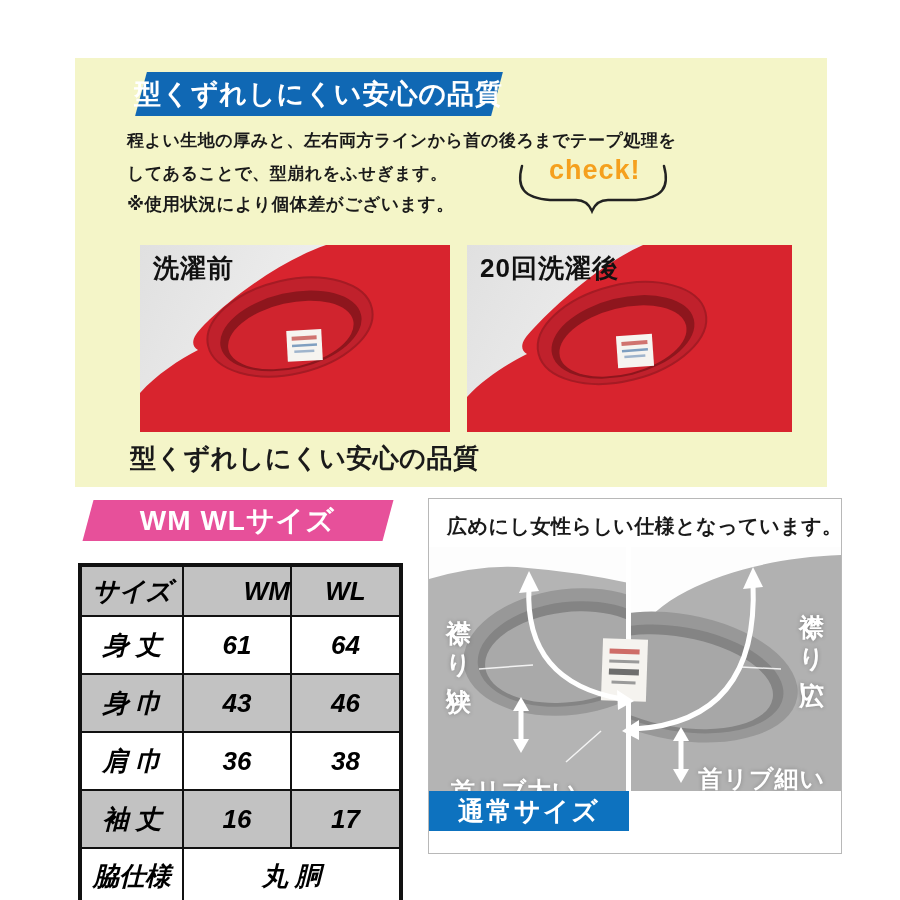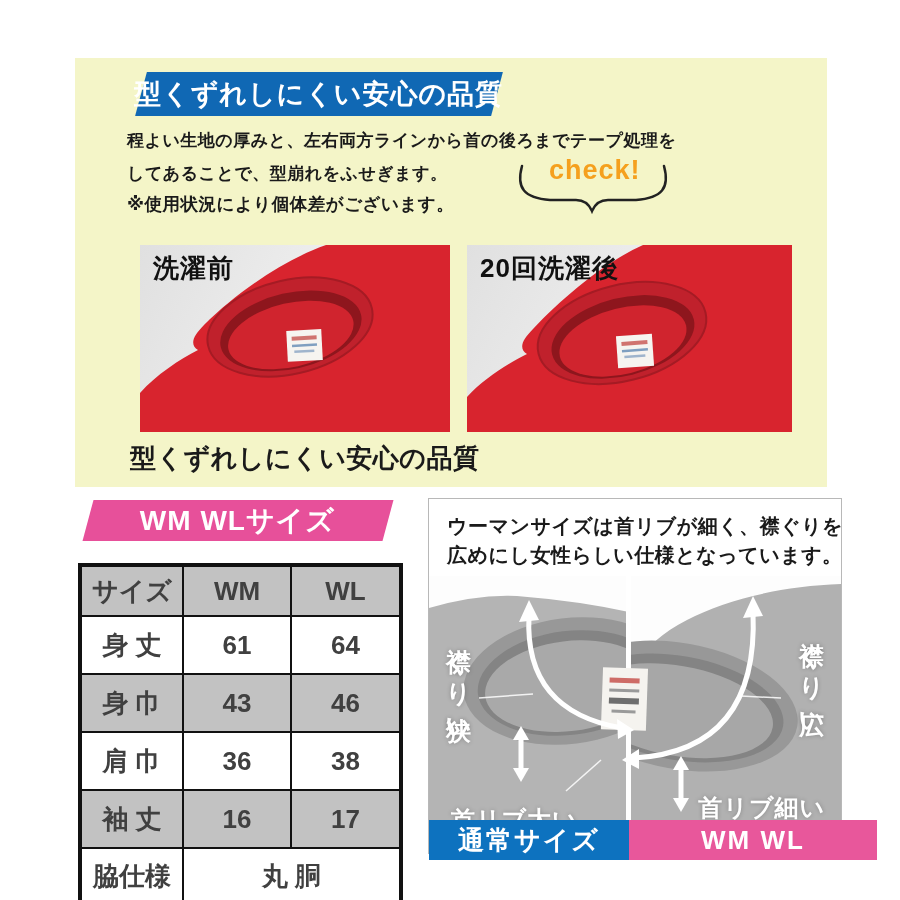--- a/index.html
+++ b/index.html
@@ -22,22 +22,22 @@
   .top-caption{position:absolute;left:55px;top:383px;font-size:26px;font-weight:700;letter-spacing:0.5px;white-space:nowrap;}
 
   
   .pink-banner{position:absolute;left:88px;top:500px;width:300px;height:41px;background:#E7509A;
                transform:skewX(-15deg);display:flex;align-items:center;justify-content:center;}
   .pink-banner span{transform:skewX(15deg);color:#fff;font-weight:700;font-size:28px;letter-spacing:1px;white-space:nowrap;}
 
   
   .size-table{position:absolute;left:78px;top:563px;border-collapse:collapse;border:4px solid #111;}
   .size-table td{border:2px solid #111;text-align:center;vertical-align:middle;
-                 font-size:26px;font-weight:600;color:#404040;padding:0;}
-  .size-table .c1{width:100px;} .size-table .c2{width:106px;} .size-table .c3{width:107px;}
+                 font-size:26px;font-weight:600;color:#000000;padding:0;font-style:italic;}
+  .size-table .c1{width:100px;} .size-table .c2{width:106px;text-align:right;} .size-table .c3{width:107px;}
   .size-table tr{height:58px;} .size-table tr.hdr{height:51px;}
   .size-table .gray{background:#C2C2C2;} .size-table .white{background:#fff;}
 
   
   .woman-panel{position:absolute;left:428px;top:498px;width:412px;height:354px;background:#fff;
                border:1px solid #b8b8b8;}
   .woman-desc{padding:13px 0 0 18px;font-size:20px;font-weight:700;line-height:29px;letter-spacing:0.5px;white-space:nowrap;}
   .compare-photo{position:relative;width:412px;height:244px;margin-top:6px;overflow:hidden;}
   .vlabel{position:absolute;writing-mode:vertical-rl;text-orientation:upright;color:#fff;font-weight:700;
           font-size:25px;letter-spacing:4px;text-shadow:0 0 4px rgba(0,0,0,.25);}
@@ -156,21 +156,20 @@
     </tr>
     <tr>
       <td class="white">脇仕様</td>
       <td class="white" colspan="2">丸 胴</td>
     </tr>
   </tbody>
     </table>
 
   <section class="woman-panel">
     <div class="woman-desc">
-      <div>ウーマンサイズは首リブが細く、襟ぐりを</div>
       <div>広めにし女性らしい仕様となっています。</div>
     </div>
 
     <div class="compare-photo">
       <svg width="412" height="244" viewBox="0 0 412 244">
         <defs>
           <clipPath id="clipL2">
               <rect x="0" y="0" width="200" height="244"></rect>
             </clipPath>
           <clipPath id="clipR2">
@@ -235,17 +234,16 @@
       </svg>
 
       <div class="vlabel left">襟ぐり狭い</div>
       <div class="vlabel right">襟ぐり広い</div>
       <div class="hlabel left">首リブ太い</div>
       <div class="hlabel right">首リブ細い</div>
     </div>
 
     <div class="bars">
       <div class="bar blue">通常サイズ</div>
-      <div class="bar pinkbar">WM WL</div>
     </div>
   </section>
 
 </div>
 
 </body></html>

